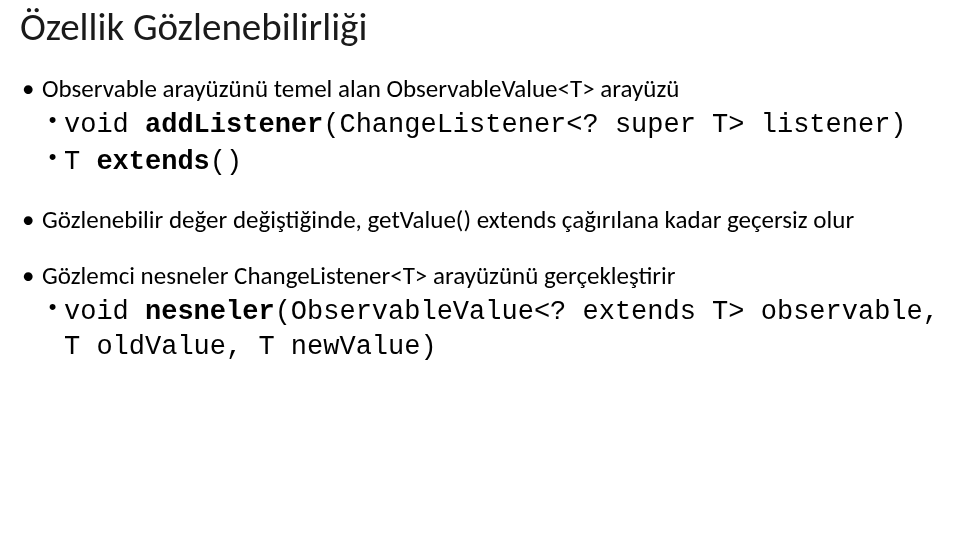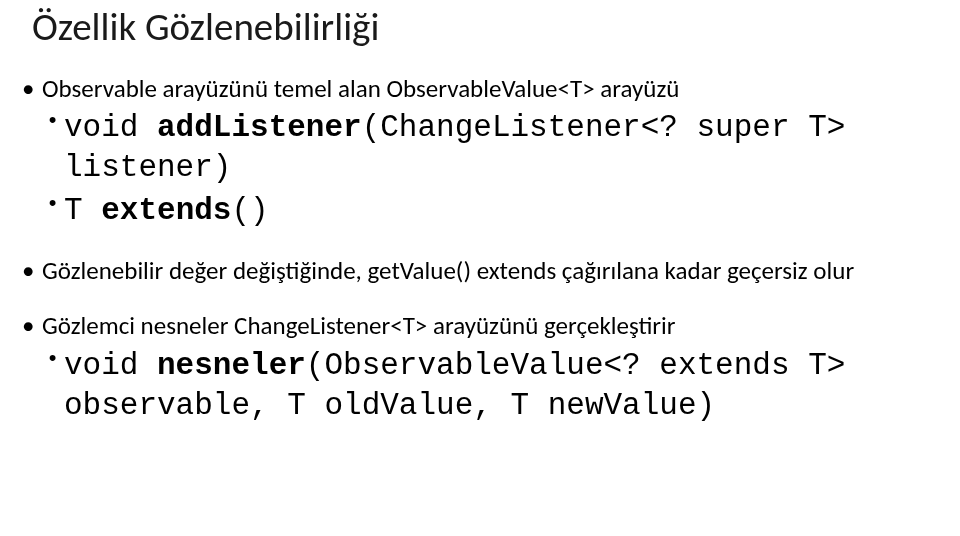--- a/index.html
+++ b/index.html
@@ -13,21 +13,21 @@
     overflow: hidden;
   }
   .slide {
     padding: 6px 20px 0 20px;
     box-sizing: border-box;
   }
   .title {
     font-size: 39px;
     font-weight: 400;
     color: #1a1a1a;
-    margin: 0 0 18px 12px;
+    margin: 0 0 18px 0;
     line-height: 1.1;
   }
   ul.lvl1 {
     list-style: none;
     padding: 0;
     margin: 0;
   }
   ul.lvl1 > li {
     position: relative;
     padding-left: 22px;
@@ -46,21 +46,21 @@
     color: #000000;
   }
   ul.lvl2 {
     list-style: none;
     padding: 0;
     margin: 4px 0 8px 0;
   }
   ul.lvl2 > li {
     position: relative;
     padding-left: 22px;
-    font-size: 31px;
+    font-size: 27px;
     line-height: 1.3;
     margin-bottom: 2px;
     color: #000000;
   }
   ul.lvl2 > li::before {
     content: "•";
     position: absolute;
     left: 4px;
     top: 0;
     font-size: 22px;

